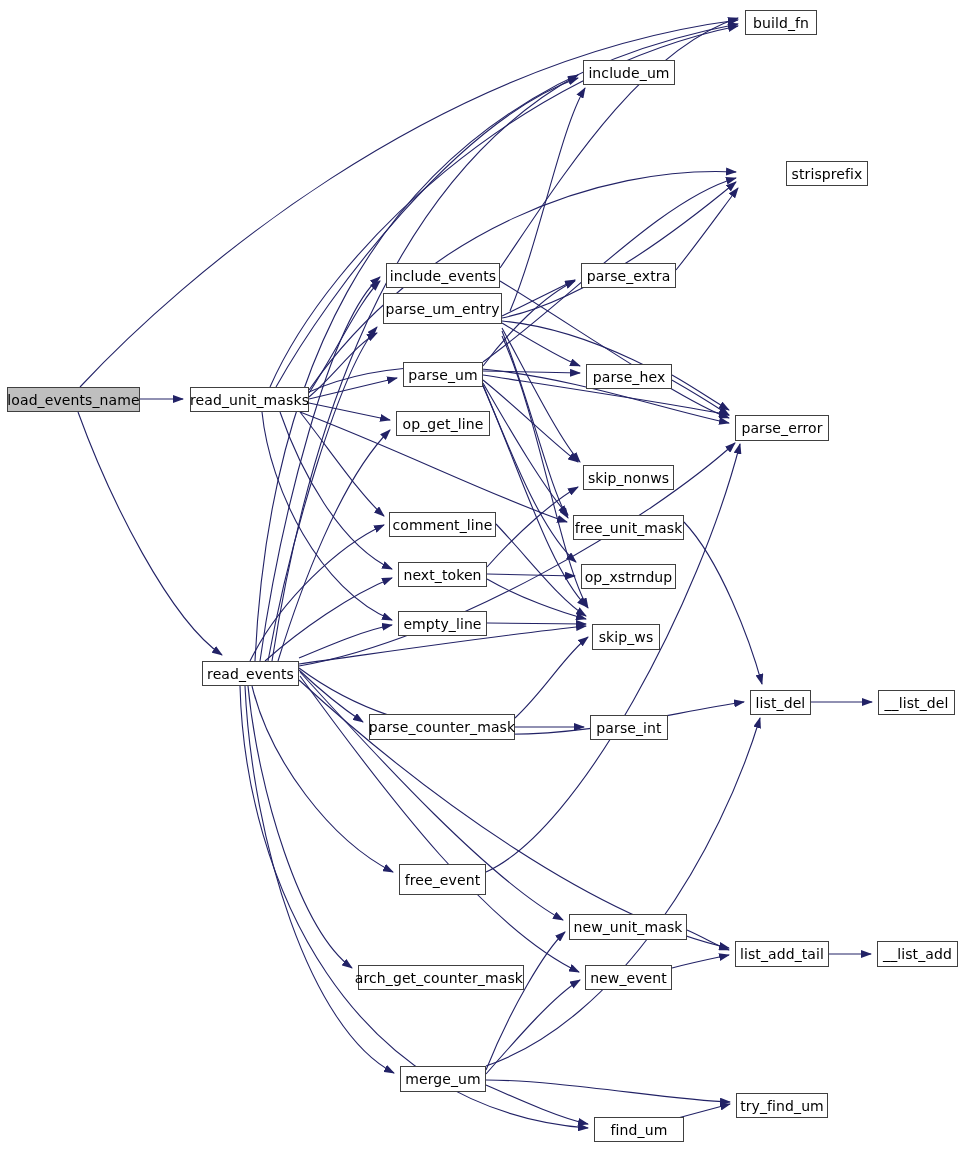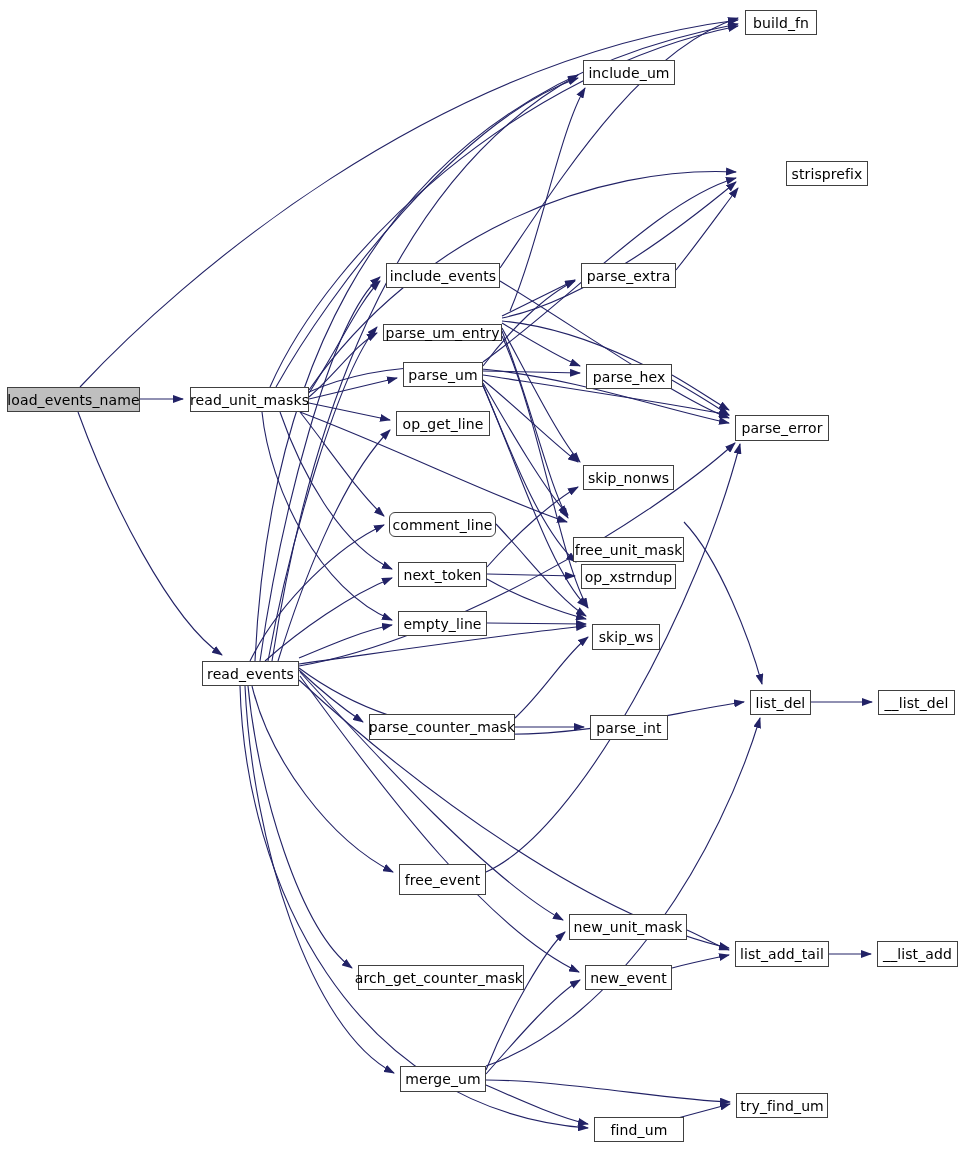--- a/index.html
+++ b/index.html
@@ -103,30 +103,30 @@
       </div>
       <div class="node" style="left: 190px; top: 387px; width: 119px; height: 25px; text-align: right;">
         <span>read_unit_masks</span>
       </div>
       <div class="node" style="left: 202px; top: 661px; width: 97px; height: 25px;">
         <span>read_events</span>
       </div>
       <div class="node" style="left: 386px; top: 263px; width: 114px; height: 25px;">
         <span>include_events</span>
       </div>
-      <div class="node" style="left: 383px; top: 324px; width: 119px; height: 17px;">
+      <div class="node" style="left: 383px; top: 293px; width: 119px; height: 31px;">
         <span>parse_um_entry</span>
       </div>
       <div class="node" style="left: 403px; top: 362px; width: 80px; height: 25px;">
         <span>parse_um</span>
       </div>
       <div class="node" style="left: 396px; top: 411px; width: 94px; height: 25px;">
         <span>op_get_line</span>
       </div>
-      <div class="node" style="left: 389px; top: 512px; width: 107px; height: 25px; border-radius: 6px;">
+      <div class="node" style="left: 389px; top: 512px; width: 107px; height: 25px;">
         <span>comment_line</span>
       </div>
       <div class="node" style="left: 398px; top: 562px; width: 89px; height: 25px;">
         <span>next_token</span>
       </div>
       <div class="node" style="left: 398px; top: 611px; width: 89px; height: 25px;">
         <span>empty_line</span>
       </div>
       <div class="node" style="left: 369px; top: 714px; width: 146px; height: 26px;">
         <span>parse_counter_mask</span>
@@ -145,21 +145,21 @@
       </div>
       <div class="node" style="left: 581px; top: 263px; width: 95px; height: 25px;">
         <span>parse_extra</span>
       </div>
       <div class="node" style="left: 586px; top: 364px; width: 86px; height: 25px;">
         <span>parse_hex</span>
       </div>
       <div class="node" style="left: 583px; top: 465px; width: 91px; height: 25px;">
         <span>skip_nonws</span>
       </div>
-      <div class="node" style="left: 573px; top: 537px; width: 111px; height: 25px; text-align: right;">
+      <div class="node" style="left: 573px; top: 515px; width: 111px; height: 25px; text-align: right;">
         <span>free_unit_mask</span>
       </div>
       <div class="node" style="left: 581px; top: 564px; width: 95px; height: 25px;">
         <span>op_xstrndup</span>
       </div>
       <div class="node" style="left: 592px; top: 611px; width: 68px; height: 26px; margin-top: 13px;">
         <span>skip_ws</span>
       </div>
       <div class="node" style="left: 590px; top: 715px; width: 78px; height: 25px;">
         <span>parse_int</span>

